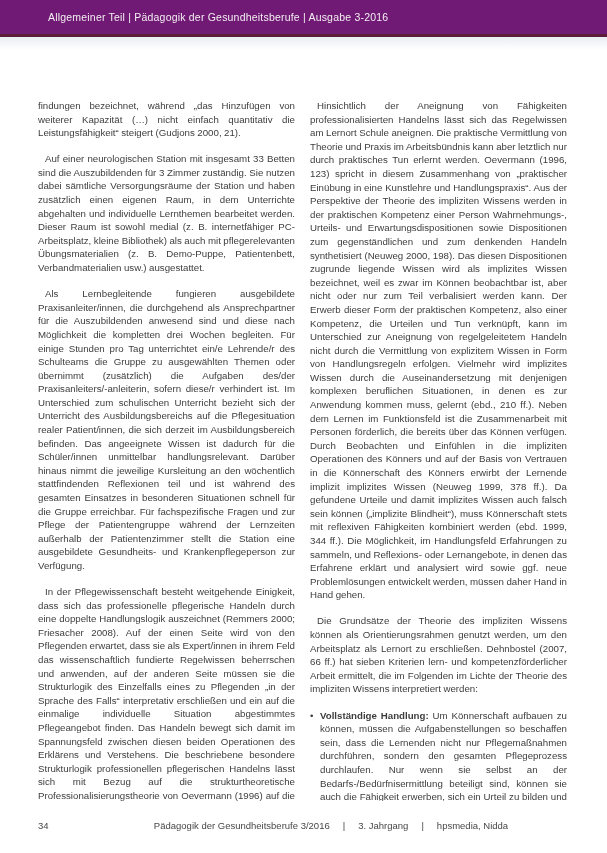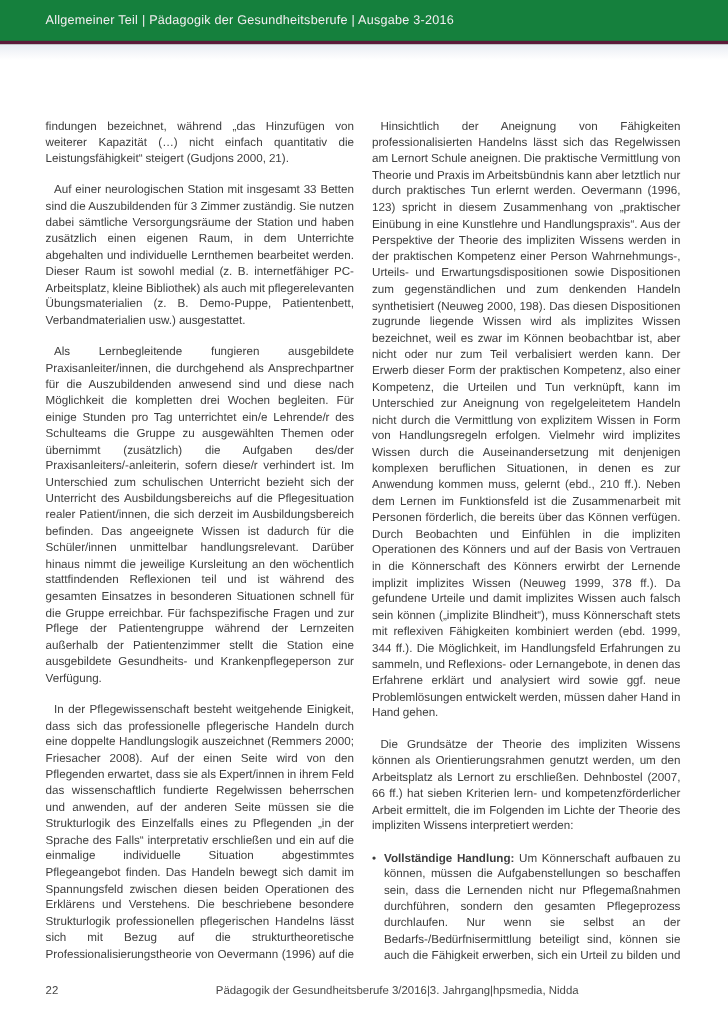--- a/index.html
+++ b/index.html
@@ -4,24 +4,24 @@
 <style>
   html, body { margin:0; padding:0; }
   body {
     width:607px; height:853px; overflow:hidden;
     background:#ffffff;
     font-family:"Liberation Sans", sans-serif;
     position:relative;
   }
   .topbar {
     height:37px;
-    background:#15803d;
+    background:#701a75;
     border-bottom:3px solid #5c1b39;
     display:flex; align-items:center;
-    padding-left:38px;
+    padding-left:48px;
     box-sizing:border-box;
   }
   .topbar-text { color:#f4eef2; font-size:10.5px; letter-spacing:0.2px; }
   .topbar-fade { height:13px; background:linear-gradient(#e9edf3,#ffffff); }
 
   .content {
     display:flex; gap:15px;
     padding:9px 39px 0 38px;
     height:742px; overflow:hidden;
     box-sizing:content-box;
@@ -55,21 +55,21 @@
   .bullet-marker { width:10px; flex:none; text-indent:0; }
   .bullet-body { flex:1; text-align:justify; }
   .bullet-lead { font-weight:bold; }
 
   .pagefoot {
     position:absolute; left:0; right:0; bottom:22px;
     font-size:9.5px; color:#474747;
   }
   .pagenum { position:absolute; left:38px; top:0; }
   .footline {
-    display:flex; justify-content:center;
+    display:flex; gap:13px; justify-content:center;
     padding-left:55px;
   }
 </style>
 </head>
 <body>
 
 <div class="page">
 
   <header class="topbar">
     <span class="topbar-text">Allgemeiner Teil | Pädagogik der Gesundheitsberufe | Ausgabe 3-2016</span>
@@ -93,21 +93,21 @@
           <span class="bullet-marker">•</span>
           <span class="bullet-body"><span class="bullet-lead">Vollständige Handlung:</span> <span>Um Könnerschaft aufbauen zu können, müssen die Aufgabenstellungen so beschaffen sein, dass die Lernenden nicht nur Pflegemaßnahmen durchführen, sondern den gesamten Pflegeprozess durchlaufen. Nur wenn sie selbst an der Bedarfs-/Bedürfnisermittlung beteiligt sind, können sie auch die Fähigkeit erwerben, sich ein Urteil zu bilden und an die Individualität der zu Pflegenden angepasste Pflegehandlungen zu generieren. Gute organisatorische Voraussetzungen für vollständige Handlungen bieten Pflegeorganisationssysteme, wie Bezugspflege oder primäre Pflege.</span></span>
         </li>
 
       </ul>
     </section>
 
   </main>
 
   <footer class="pagefoot">
-    <span class="pagenum">22</span>
+    <span class="pagenum">34</span>
     <div class="footline">
       <span>Pädagogik der Gesundheitsberufe 3/2016</span>
       <span class="sep">|</span>
       <span>3. Jahrgang</span>
       <span class="sep">|</span>
       <span>hpsmedia, Nidda</span>
     </div>
   </footer>
 
 </div>

